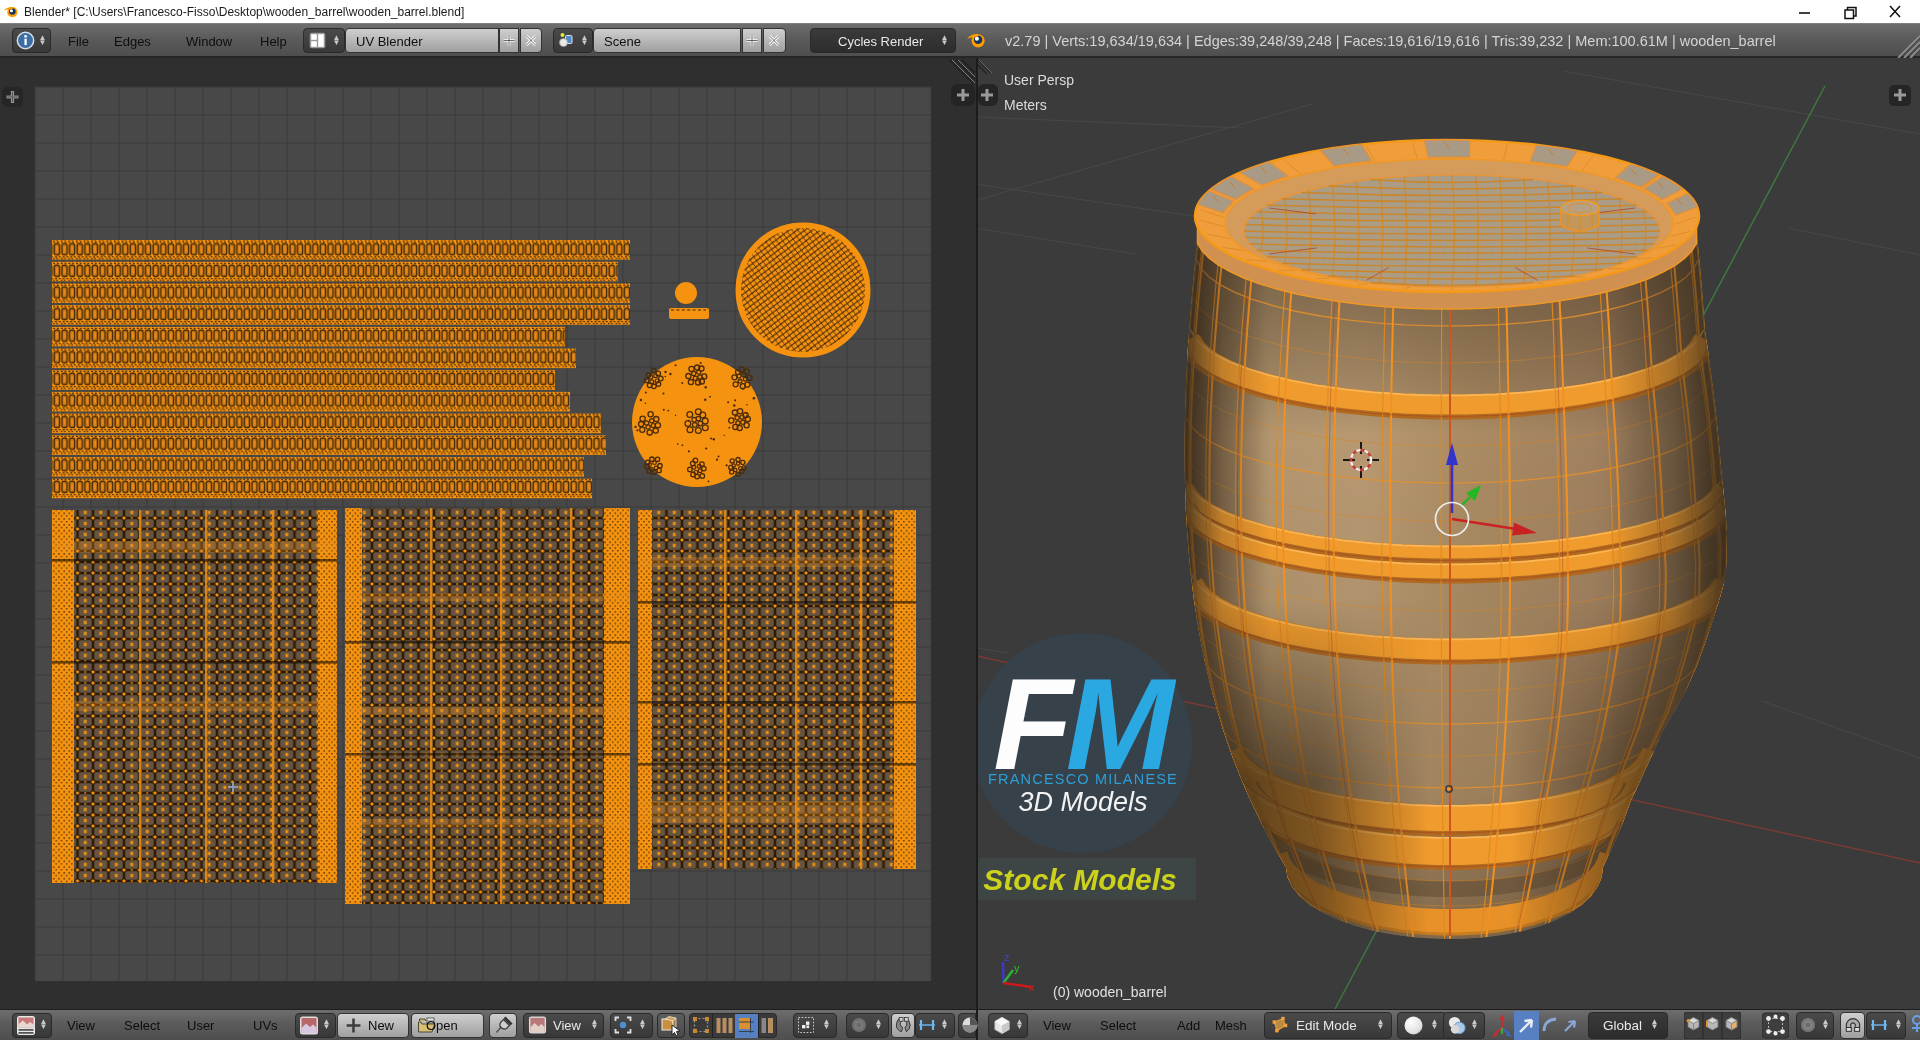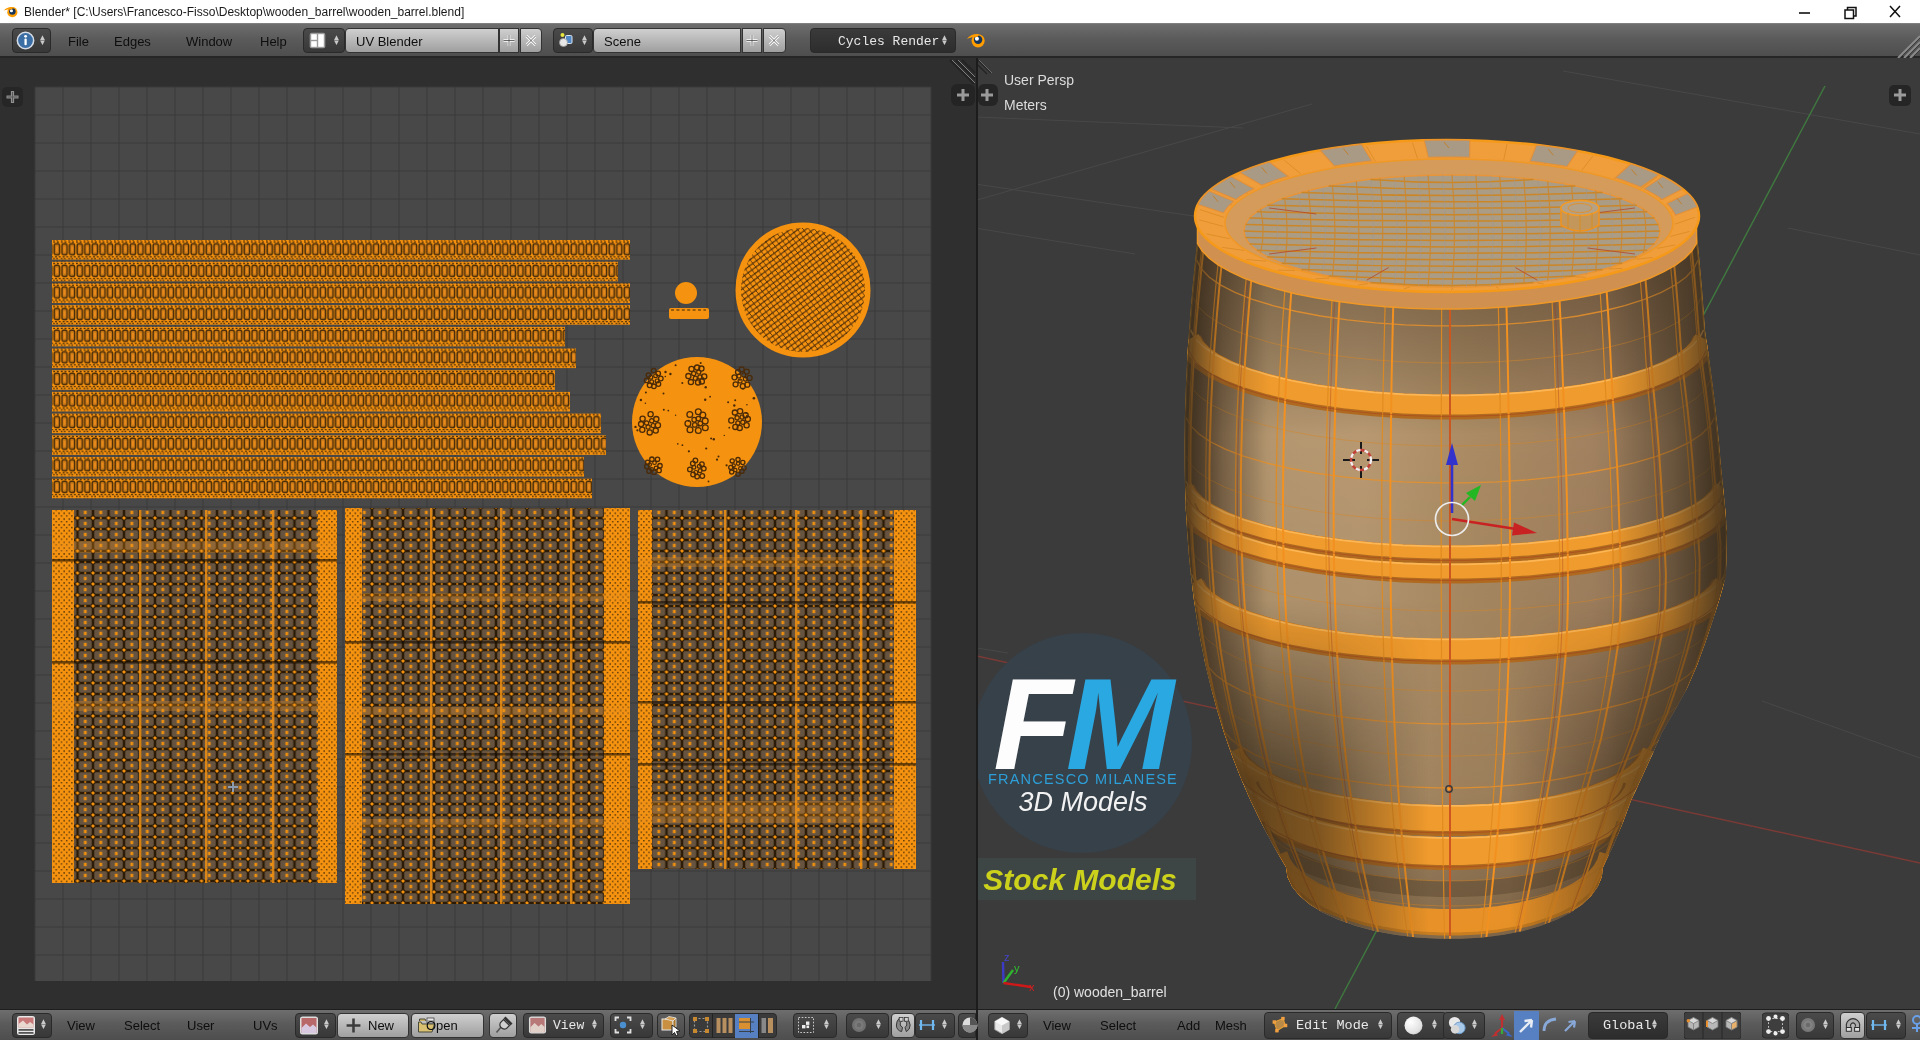--- a/index.html
+++ b/index.html
@@ -7,21 +7,21 @@
 #root { position:absolute; top:0; left:0; width:1920px; height:1040px; background:#f0abfc; }
 .abs { position:absolute; }
 
 #title { top:0; left:0; width:1920px; height:23px; background:#ffffff; }
 #title .txt { position:absolute; left:24px; top:5px; font-size:12px; color:#1a1a1a; }
 
 .hdr { background:linear-gradient(#6e6e6e,#5b5b5b 45%,#4e4e4e); border-top:1px solid #808080; }
 .btn { position:absolute; height:25px; background:linear-gradient(#4a4a4a,#383838); border:1px solid #2a2a2a; border-radius:4px; }
 .btnl { position:absolute; height:25px; background:linear-gradient(#cfcfcf,#9f9f9f); border:1px solid #333; border-radius:4px; }
 .mtxt { position:absolute; font-size:13px; color:#0e0e0e; top:5px; }
-.wtxt { position:absolute; font-size:13px; color:#e8e8e8;font-family:Liberation Mono, monospace; }
+.wtxt { position:absolute; font-size:13px; color:#e8e8e8; }
 .updn { position:absolute; width:9px; color:#cacaca; font-size:8px; line-height:5px; text-align:center; }
 .updn:before { content:"\25B2\A\25BC"; white-space:pre; }
 </style></head><body>
 <div id="root">
 
 <div class="abs" id="title">
  <svg class="abs" style="left:3px;top:4px" width="17" height="16" viewBox="0 0 24 22">
   <circle cx="13.2" cy="11.3" r="7.2" fill="#ff9c00"></circle>
   <circle cx="13.2" cy="10.2" r="4.6" fill="#15365c"></circle>
   <circle cx="11.9" cy="9.2" r="2.2" fill="#fff"></circle>
@@ -89,20 +89,21 @@
       </svg>
  <div class="btn" style="left:810px;top:4px;width:146px;background:linear-gradient(#3a3a3a,#2d2d2d)"></div>
  <div class="wtxt" style="left:838px;top:10px">Cycles Render</div>
  <div class="updn" style="left:940px;top:11px"></div>
  <svg class="abs" style="left:966px;top:6px" width="22" height="21" viewBox="0 0 24 22">
   <circle cx="13.2" cy="11.3" r="7.2" fill="#ff9c00"></circle>
   <circle cx="13.2" cy="10.2" r="4.6" fill="#15365c"></circle>
   <circle cx="11.9" cy="9.2" r="2.2" fill="#fff"></circle>
   <path d="M1 9 Q6 3 14 4 L13 7 Q6 7 1 9 Z" fill="#ff9c00"></path>
  </svg>
+ <div class="wtxt" style="left:1005px;top:9px;color:#d4d4d4;font-size:14.5px">v2.79 | Verts:19,634/19,634 | Edges:39,248/39,248 | Faces:19,616/19,616 | Tris:39,232 | Mem:100.61M | wooden_barrel</div>
  <svg class="abs" style="left:1896px;top:0" width="24" height="35">
         <path d="M2 34 L24 12 M8 34 L24 18 M14 34 L24 24" stroke="#8a8a8a" stroke-width="2"></path>
         <path d="M4 34 L24 14 M10 34 L24 20 M16 34 L24 26" stroke="#3c3c3c" stroke-width="1"></path>
       </svg>
 </div>
 
 <svg class="abs" style="left:0;top:58px" width="977" height="951" viewBox="0 57 977 951">
  <rect x="0" y="57" width="977" height="951" fill="#2f2f2f"></rect>
  <rect x="35" y="86" width="896" height="894" fill="#484848"></rect>
       <path d="M 35.0 86 L 35.0 980" stroke="#3a3a3a" stroke-width="1"></path>

